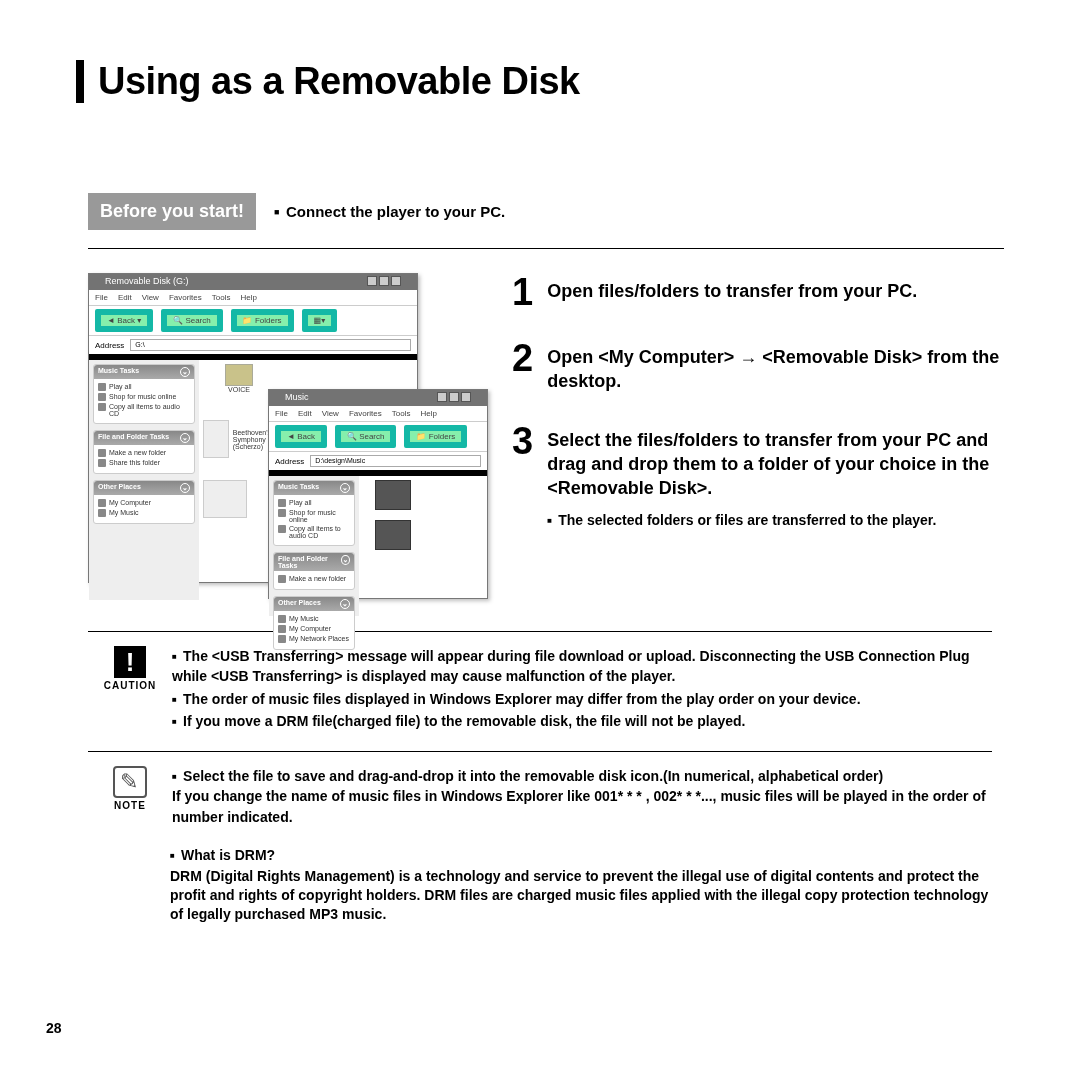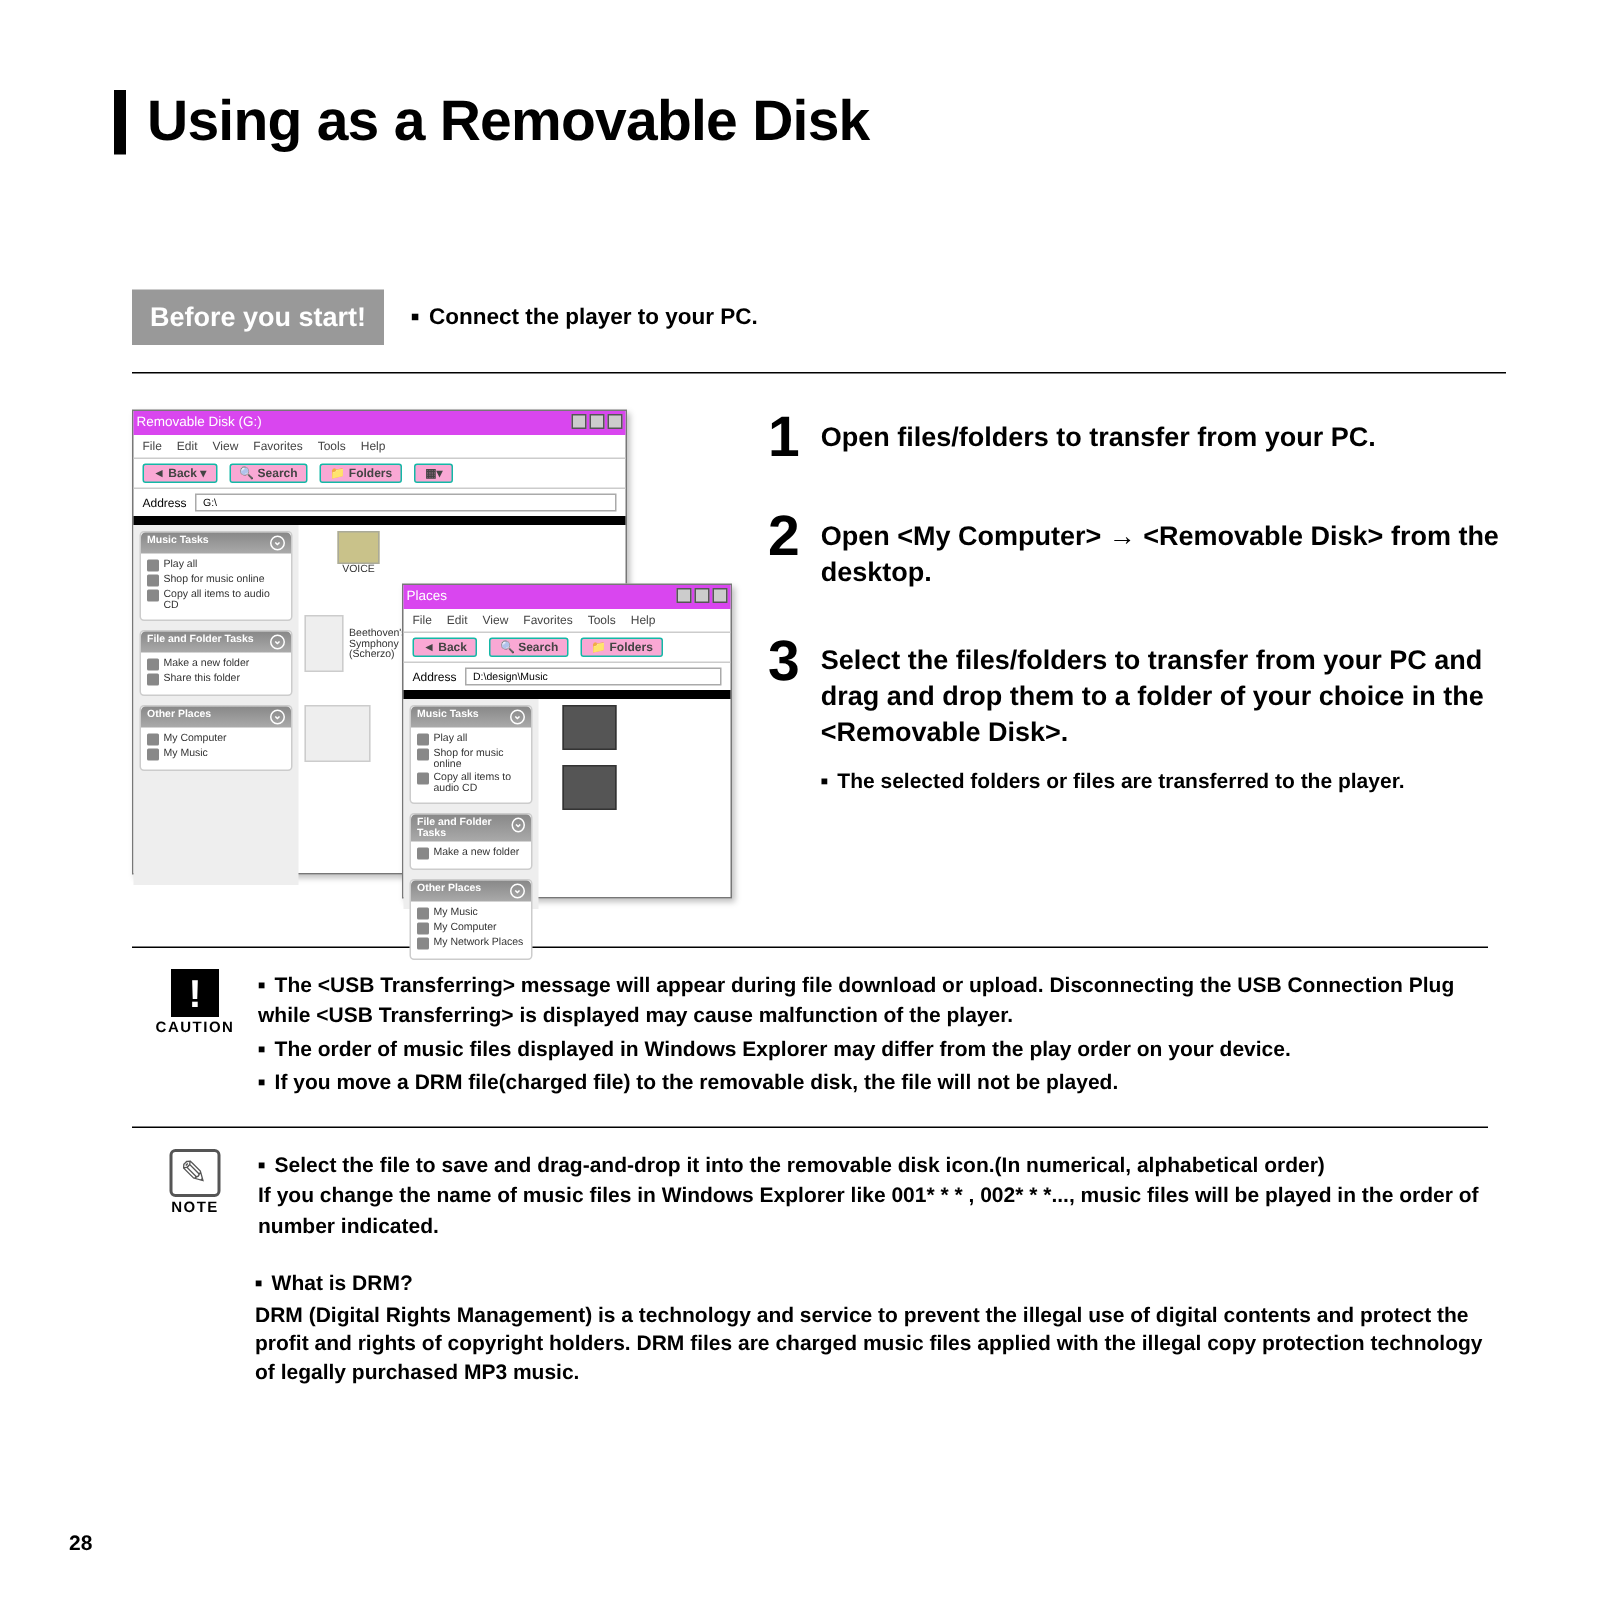--- a/index.html
+++ b/index.html
@@ -18,25 +18,25 @@
   .before-row { display: flex; align-items: center; gap: 18px; margin-top: 90px; margin-left: 18px; margin-right: 6px; border-bottom: 1px solid #000; padding-bottom: 18px; }
   .before-badge { background: #999; color: #fff; font-weight: bold; font-size: 18px; padding: 8px 12px; }
   .before-text { font-weight: bold; font-size: 15px; }
   .bullet::before { content: "■ "; font-size: 9px; position: relative; top: -2px; margin-right: 4px; }
 
   .main-row { display:flex; gap: 24px; margin-top: 24px; margin-left: 18px; margin-right: 6px; }
   .screens { flex: 0 0 400px; position: relative; height: 340px; }
   .win { position:absolute; background:#fff; border:1px solid #777; box-shadow: 2px 2px 4px rgba(0,0,0,0.25); }
   .win1 { top:0; left:0; width: 330px; height: 310px; }
   .win2 { top:116px; left:180px; width: 220px; height: 210px; }
-  .tbar { background:#d946ef; color:#fff; font-size:9px; padding:2px 2px; display:flex; justify-content:space-between; }
+  .tbar { background:#737373; color:#fff; font-size:9px; padding:2px 16px; display:flex; justify-content:space-between; }
   .tctl span { display:inline-block; width:10px; height:10px; background:#ccc; margin-left:2px; border:1px solid #555;}
   .menurow { font-size:8px; color:#444; padding:3px 6px; border-bottom:1px solid #ccc; display:flex; gap:10px;}
   .toolrow{ font-size:8px; color:#444; padding:3px 6px; border-bottom:1px solid #ccc; display:flex; gap:8px; align-items:center;}
-  .toolbtn{ border:1px solid #14b8a6; padding:1px 6px; border-radius:2px; background:#f9a8d4;font-weight:bold;}
+  .toolbtn{ border:6px solid #14b8a6; padding:1px 6px; border-radius:2px; background:#86efac;}
   .addr{ font-size:8px; padding:3px 6px; border-bottom:6px solid #000000; display:flex; gap:6px; align-items:center;}
   .addrbox{flex:1; border:1px solid #aaa; height:12px; background:#fff;}
   .wbody{display:flex; height: calc(100% - 68px);}
   .side{width:110px; background:#eee; padding:4px; font-size:7px; color:#333; display:flex; flex-direction:column; gap:6px;}
   .pane{background:#fff; border:1px solid #ccc; border-radius:3px; padding:4px;}
   .phdr{background:linear-gradient(#888,#aaa); color:#fff; font-weight:bold; padding:2px 4px; margin:-4px -4px 4px -4px; border-radius:3px 3px 0 0; display:flex; justify-content:space-between;}
   .phdr .chev{width:10px;height:10px;border:1px solid #fff;border-radius:50%;font-size:7px;text-align:center;line-height:8px;}
   .pitem{display:flex; gap:3px; align-items:flex-start; margin:2px 0;}
   .pitem .ic{width:8px;height:8px;background:#888;border-radius:1px;flex:none;}
   .content{flex:1; padding:6px; position:relative;}
@@ -167,21 +167,21 @@
             </div>
           <div class="fileico" style="top:120px;left:4px;flex-direction:row;gap:4px">
               <div class="thumb"></div>
             </div>
         </div>
       </div>
     </div>
 
     <div class="win win2">
       <div class="tbar">
-          <span>Places</span>
+          <span>Music</span>
           <span class="tctl"><span></span><span></span><span></span></span>
         </div>
       <div class="menurow">
           <span>File</span>
           <span>Edit</span>
           <span>View</span>
           <span>Favorites</span>
           <span>Tools</span>
           <span>Help</span>
         </div>

